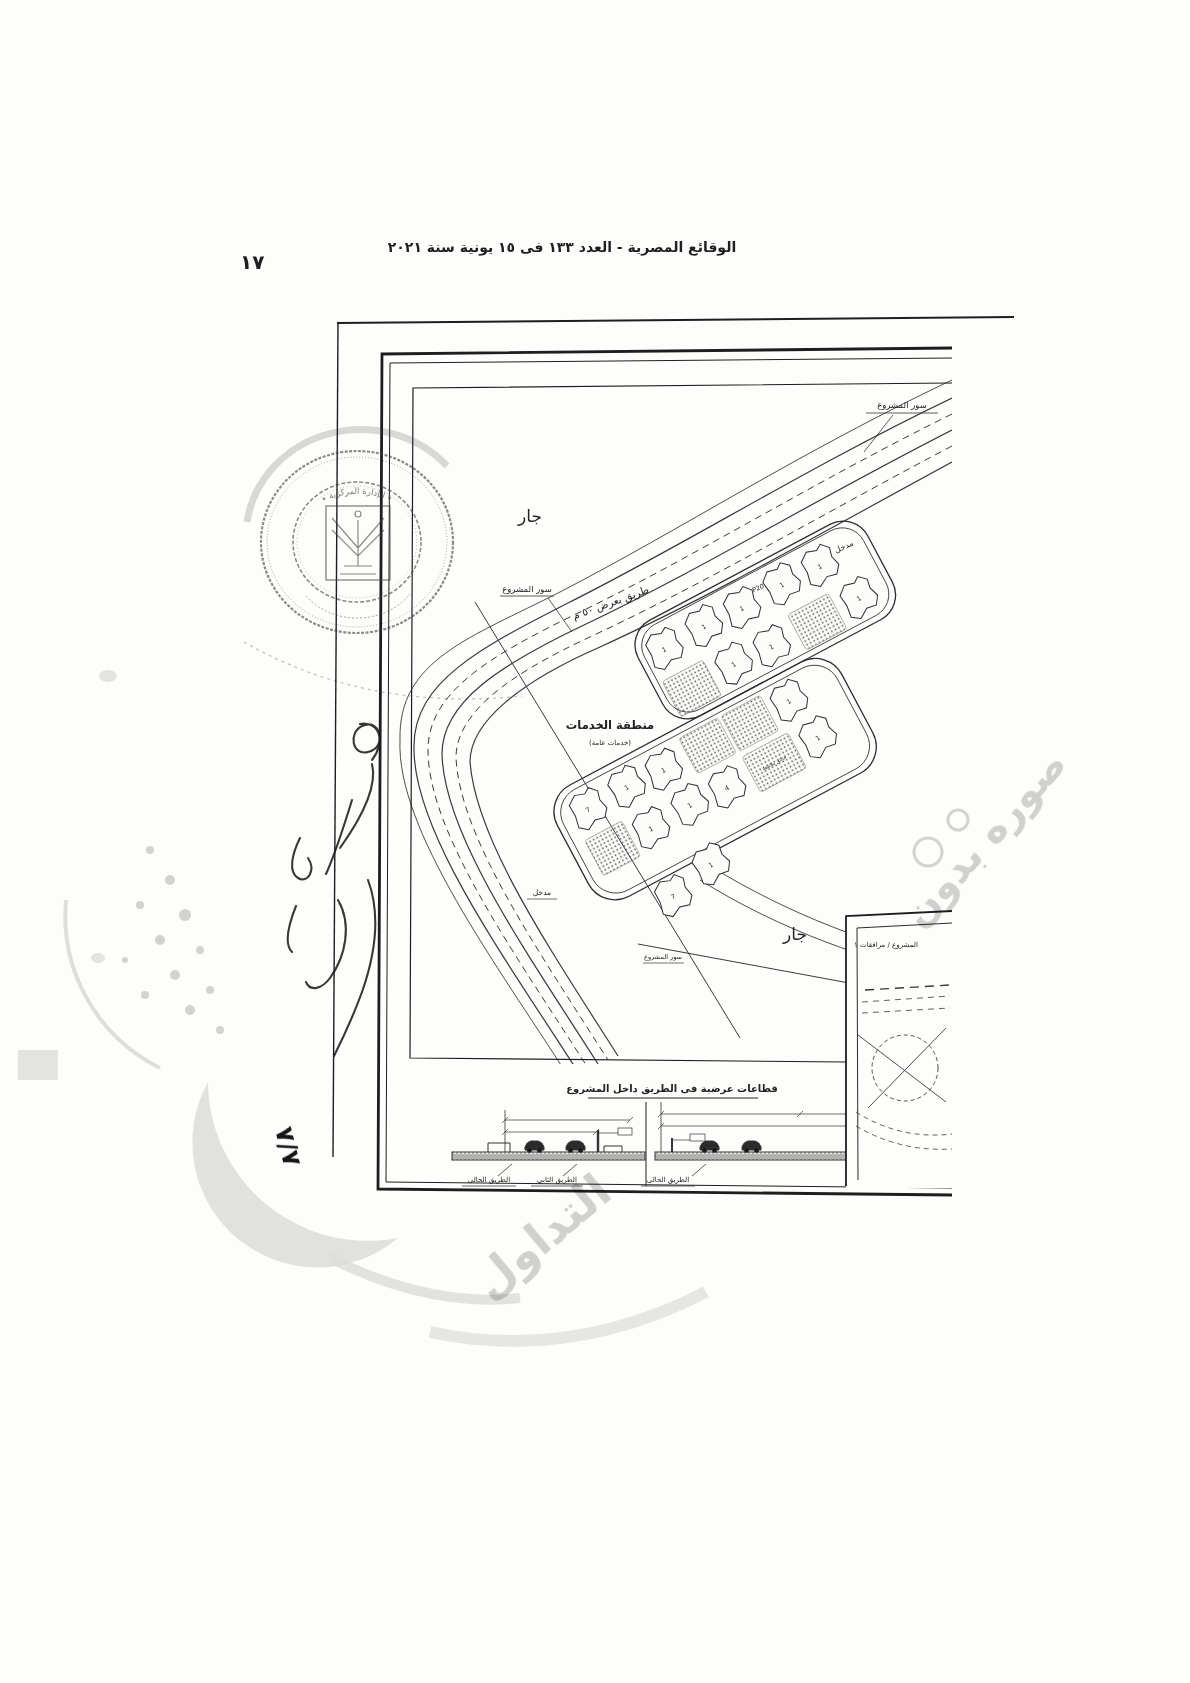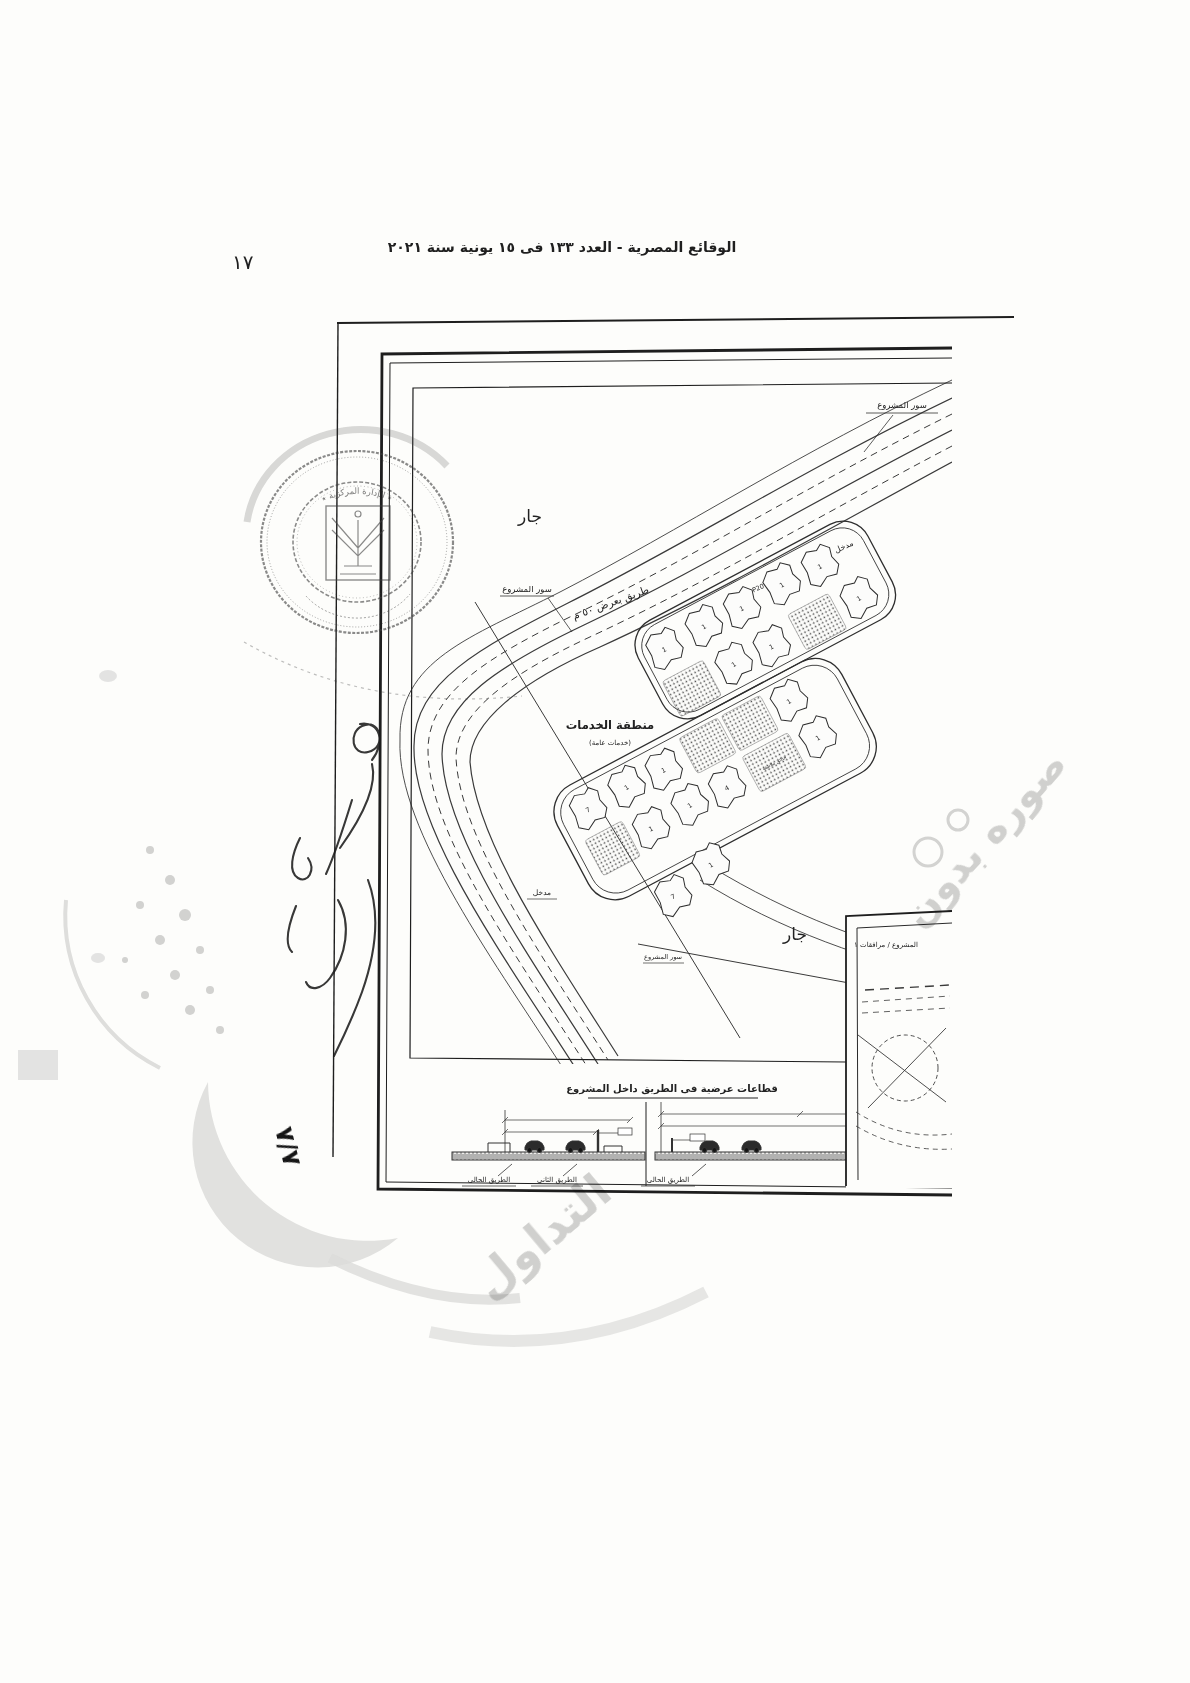--- a/index.html
+++ b/index.html
@@ -1,18 +1,18 @@
 <!DOCTYPE html>
 <html lang="ar"><head>
 <meta charset="utf-8">
 <style>
   html,body{margin:0;padding:0;background:#ffffff;}
   .page{position:relative;width:1190px;height:1683px;background:#fdfdfb;overflow:hidden;
         font-family:"DejaVu Sans",sans-serif;color:#1f1f1f;}
-  .hdr-num{position:absolute;top:250px;left:232px;font-size:20px;font-weight:normal;}
+  .hdr-num{position:absolute;top:250px;left:240px;font-size:20px;font-weight:bold;}
   .hdr-title{position:absolute;top:239px;left:322px;width:480px;text-align:center;
              font-size:14px;font-weight:bold;direction:rtl;white-space:nowrap;}
   svg.sheet{position:absolute;left:0;top:0;}
   svg text{font-family:"DejaVu Sans",sans-serif;fill:#222;}
   .wm{position:absolute;color:#d2d2d2;font-weight:bold;white-space:nowrap;
       transform-origin:0 0;mix-blend-mode:multiply;letter-spacing:5px;}
   .wm-right{left:893px;top:905px;font-size:40px;transform:rotate(-48deg);}
   .wm-bottom{left:462px;top:1268px;font-size:46px;transform:rotate(-40deg);letter-spacing:7px;}
   .sheetfrac{position:absolute;left:252px;top:1132px;width:72px;text-align:center;
              font-size:25px;font-weight:bold;color:#161616;transform:rotate(76deg);}

